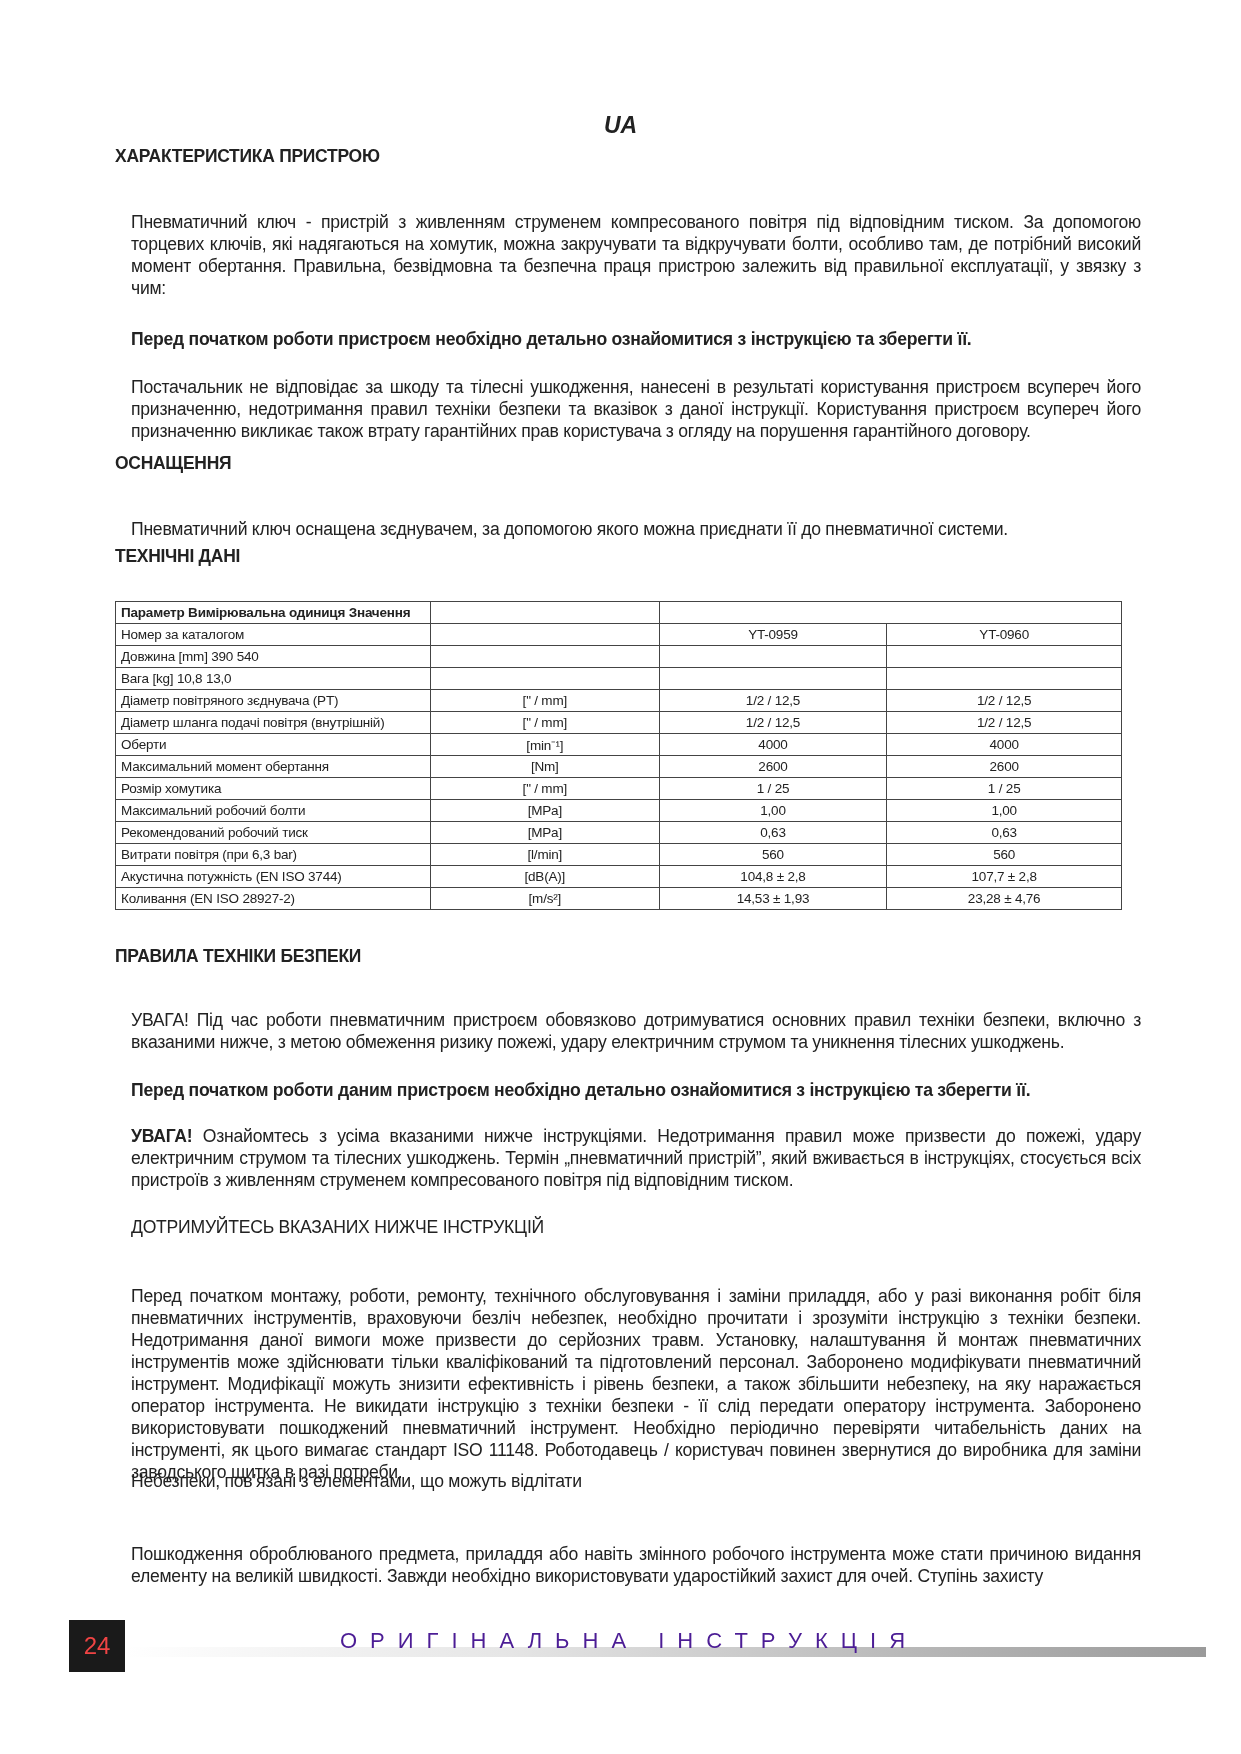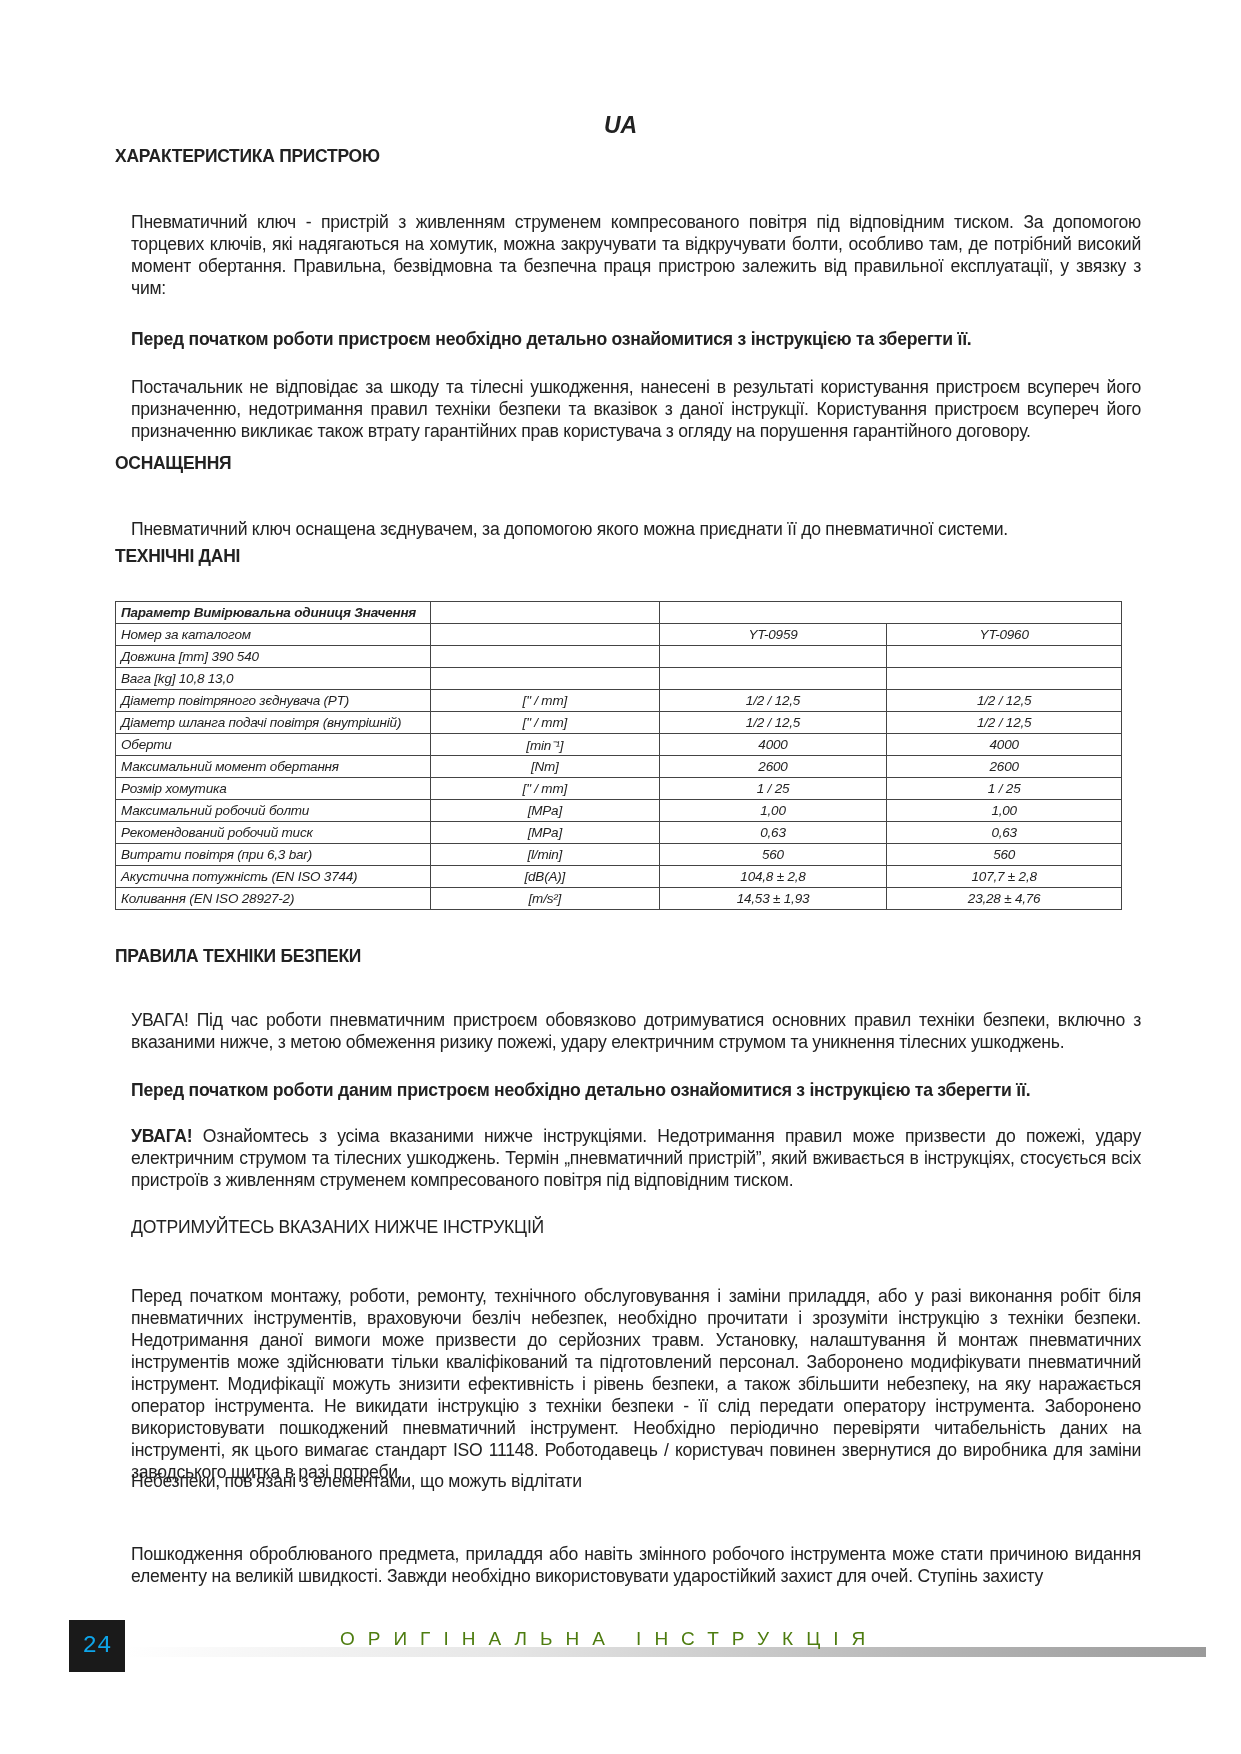--- a/index.html
+++ b/index.html
@@ -6,28 +6,28 @@
   body { width: 1241px; height: 1754px; position: relative; overflow: hidden;
          font-family: "Liberation Sans", sans-serif; color: #222; }
   .page { position: absolute; left: 0; top: 0; width: 1241px; height: 1754px; }
   .lang { position: absolute; left: 0; width: 1241px; top: 112px; text-align: center;
           font-style: italic; font-weight: bold; font-size: 23px; }
   h2 { font-size: 19px; font-weight: bold; margin: 0; letter-spacing: -0.3px; transform: scaleX(0.92); transform-origin: left; }
   p { margin: 16px; font-size: 17.6px; line-height: 22px; text-align: justify; letter-spacing: -0.25px; }
   .bold { font-weight: bold; }
   .sec { position: absolute; left: 115px; width: 1010px; }
   table.spec { border-collapse: collapse; width: 1007px; font-size: 13.5px; }
-  table.spec td { border: 1.5px solid #444; height: 21px; padding: 0 5px; letter-spacing: -0.2px; font-style: italic; }
+  table.spec td { border: 1.5px solid #444; height: 21px; padding: 0 5px; letter-spacing: -0.2px; }
   table.spec td.c { text-align: center; }
   table.spec td.hdr { font-weight: bold; }
   .footer-num { position: absolute; left: 69px; top: 1620px; width: 56px; height: 52px;
-                background: #1a1a1a; color: #0ea5e9; font-size: 24px; line-height: 52px; text-align: center; font-family: Liberation Mono, monospace; }
+                background: #1a1a1a; color: #ef4444; font-size: 24px; line-height: 52px; text-align: center; }
   .footer-bar { position: absolute; left: 125px; top: 1647px; width: 1081px; height: 10px;
                 background: linear-gradient(to right, #ffffff 0%, #e6e6e6 35%, #b5b5b5 75%, #9a9a9a 100%); }
-  .footer-title { position: absolute; left: 340px; top: 1628px; font-size: 19px; letter-spacing: 13px; color: #4d7c0f; }
+  .footer-title { position: absolute; left: 340px; top: 1628px; font-size: 22px; letter-spacing: 13px; color: #4c1d95; }
 </style>
 </head>
 <body>
 
 <div class="page">
 
   <div class="lang">UA</div>
 
   <h2 class="sec" style="top:145px">ХАРАКТЕРИСТИКА ПРИСТРОЮ</h2>
   <p class="sec" style="top:195px">Пневматичний ключ - пристрій з живленням струменем компресованого повітря під відповідним тиском. За допомогою торцевих ключів, які надягаються на хомутик, можна закручувати та відкручувати болти, особливо там, де потрібний високий момент обертання. Правильна, безвідмовна та безпечна праця пристрою залежить від правильної експлуатації, у звязку з чим:</p>

